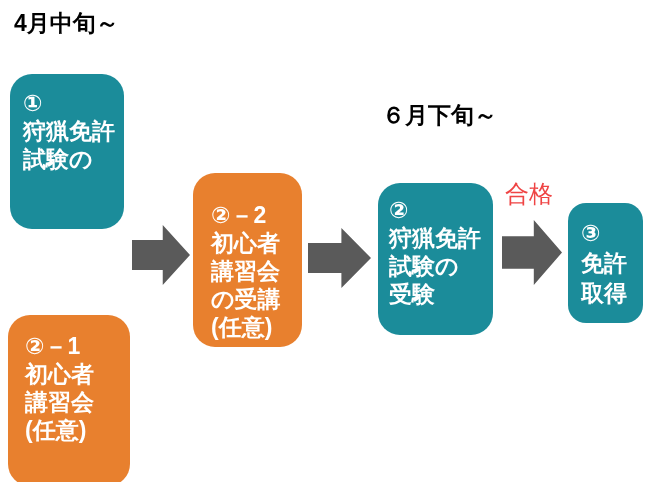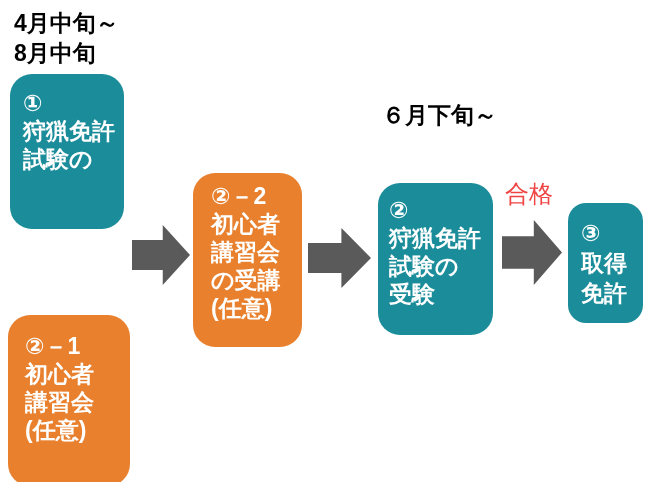--- a/index.html
+++ b/index.html
@@ -27,21 +27,21 @@
     border-radius:22px;
     color:#ffffff;
     font-weight:bold;
     font-size:23px;
     line-height:28px;
     box-sizing:border-box;
     white-space:nowrap;
   }
   #box1{left:10px;top:74px;width:114px;height:155px;padding:15px 0 0 13px;}
   #box2-1{left:8px;top:287px;width:122px;height:171px;padding:17px 0 0 17px;margin-top:28px;}
-  #box2-2{left:193px;top:173px;width:109px;height:174px;padding:9px 0 0 18px;}
+  #box2-2{left:193px;top:173px;width:109px;height:174px;padding:28px 0 0 18px;}
   #box2{left:378px;top:183px;width:115px;height:152px;padding:13px 0 0 11px;}
   #box3{left:568px;top:203px;width:75px;height:120px;padding:15px 0 0 13px;border-radius:18px;line-height:30px;}
 
   .arrow{
     position:absolute;
     background:#5A5A5A;
     clip-path:polygon(0 25%,53% 25%,53% 0,100% 50%,53% 100%,53% 75%,0 75%);
   }
   #arrow1{left:132px;top:225px;width:58px;height:60px;}
   #arrow2{left:308px;top:228px;width:63px;height:60px;}
@@ -57,21 +57,20 @@
     white-space:nowrap;
   }
 </style>
 </head>
 <body>
 
 <div class="stage">
 
   <div class="period period1">
     <div>4月中旬～</div>
-    <div>8月中旬</div>
   </div>
 
   <div class="period period2">
     <div>６月下旬～</div>
   </div>
 
   <div class="box" id="box1" style="background: rgb(27, 140, 154);">
     <div>①</div>
     <div>狩猟免許</div>
     <div>試験の</div>
@@ -102,17 +101,17 @@
     <div>試験の</div>
     <div>受験</div>
   </div>
 
   <div class="pass" style="color: #ef4444;">合格</div>
 
   <div class="arrow" id="arrow3" style="background: rgb(90, 90, 90);"></div>
 
   <div class="box" id="box3" style="background: rgb(27, 140, 154);">
     <div>③</div>
+    <div>免許</div>
     <div>取得</div>
-    <div>免許</div>
   </div>
 
 </div>
 
 </body></html>

